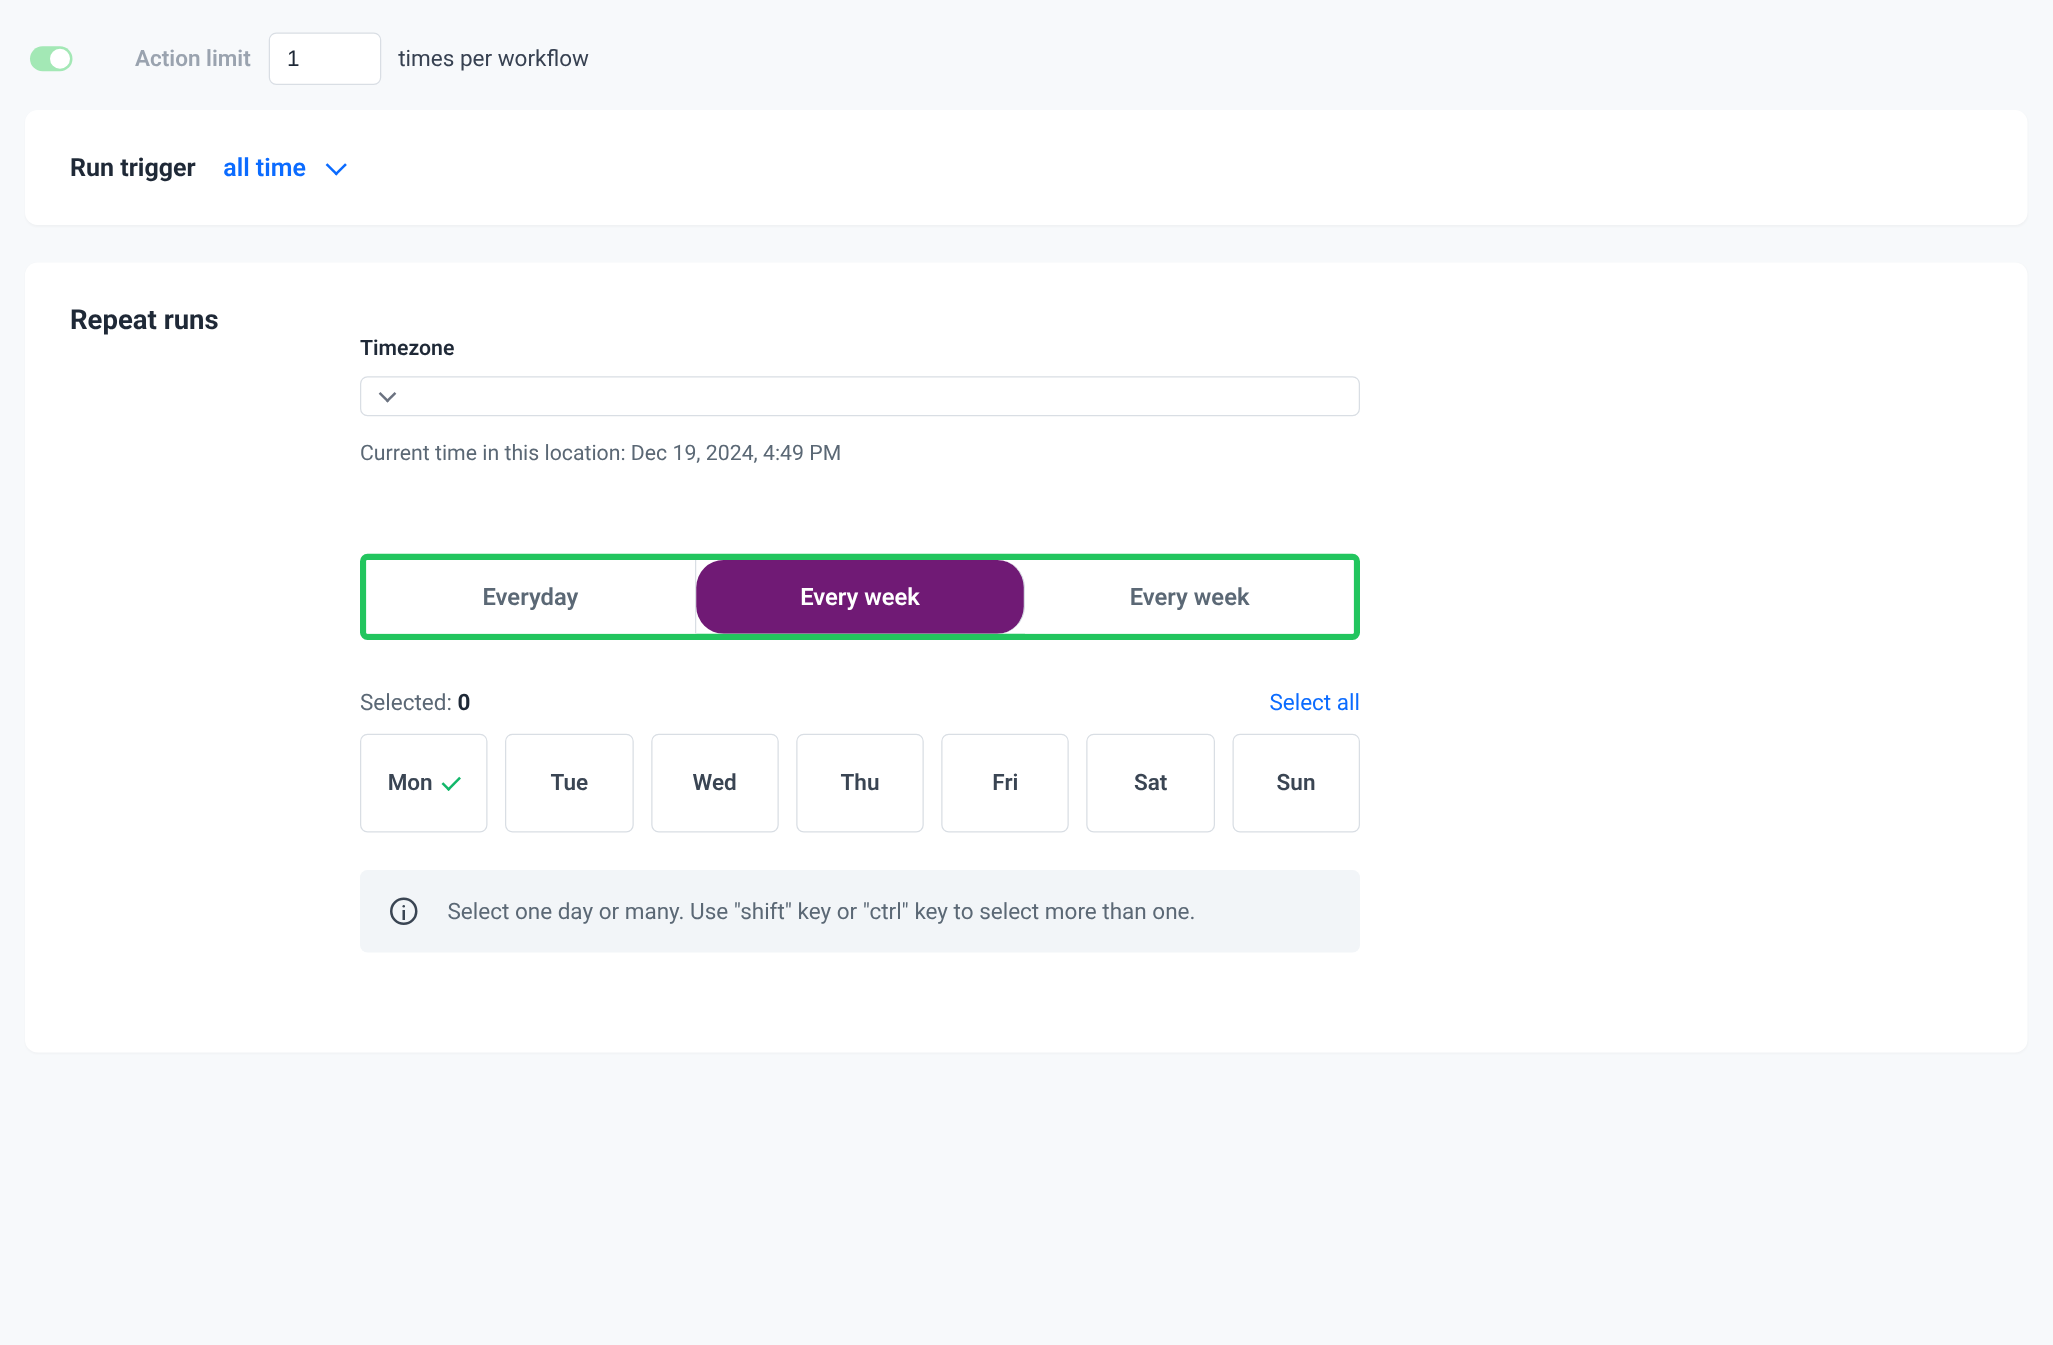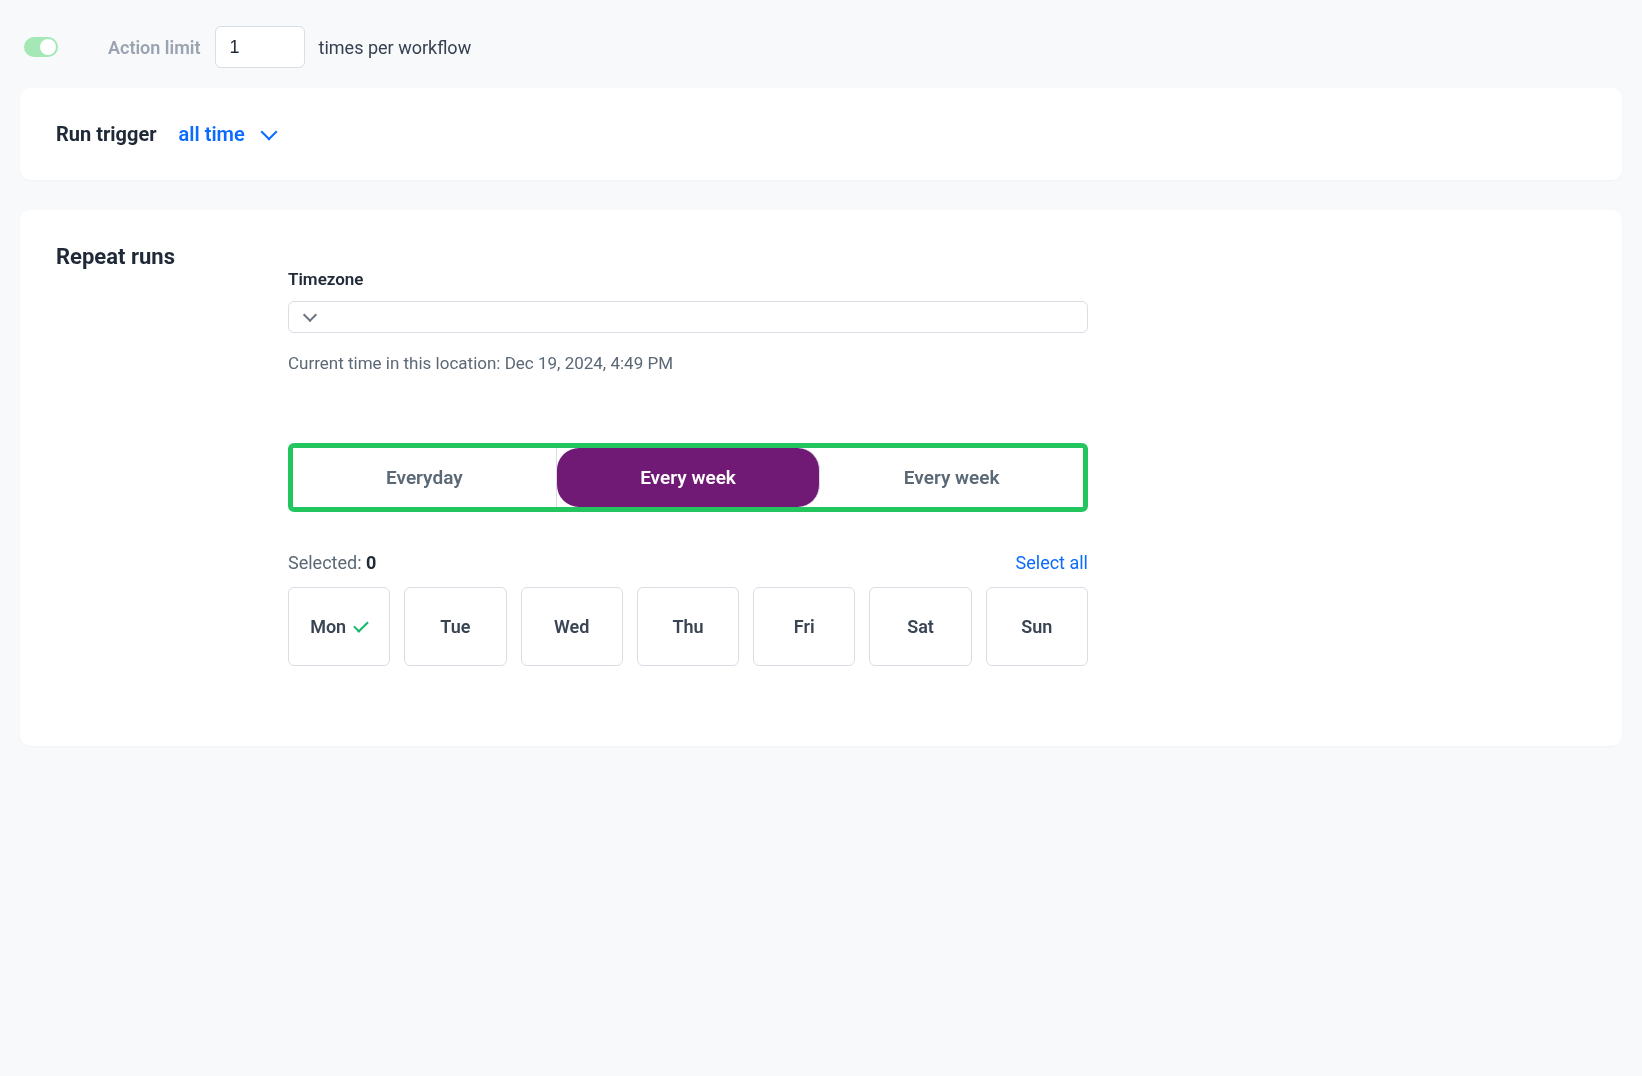--- a/index.html
+++ b/index.html
@@ -310,16 +310,20 @@
         <div class="day-btn">
           <span>Sat</span>
 
         </div>
         <div class="day-btn">
           <span>Sun</span>
 
         </div>
       </div>
 
+      <div class="info-box">
+        <span class="info-icon"></span>
+        <span class="info-text">Select one day or many. Use "shift" key or "ctrl" key to select more than one.</span>
+      </div>
     </div>
   </div>
 
 </div>
 
 </body></html>

